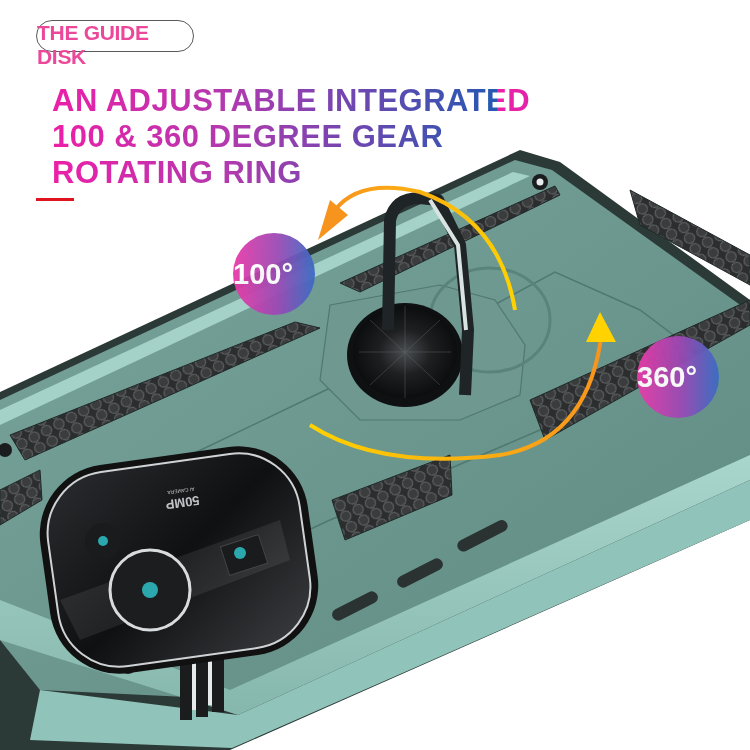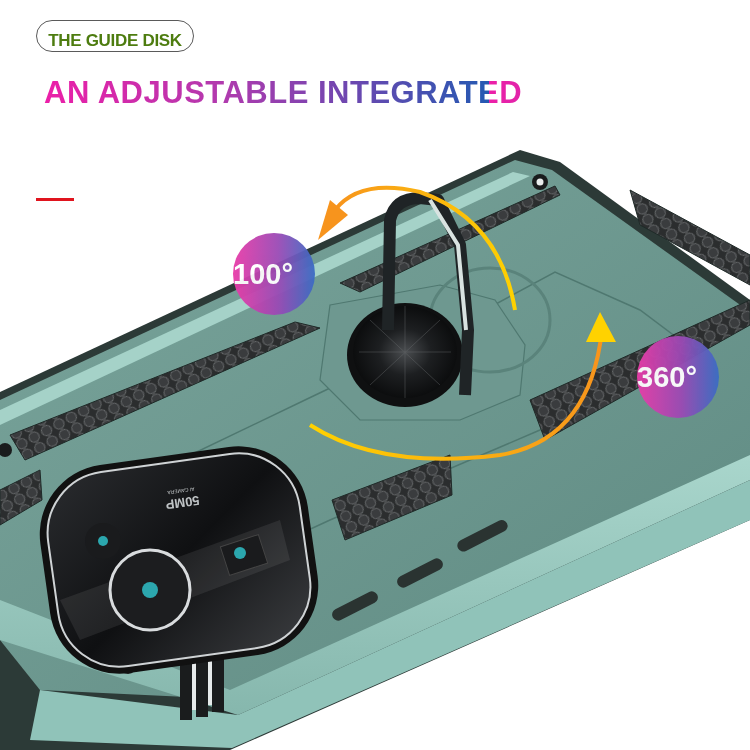--- a/index.html
+++ b/index.html
@@ -5,25 +5,25 @@
     html, body { margin: 0; padding: 0; }
     body {
       width: 750px; height: 750px; overflow: hidden; position: relative;
       background: #ffffff;
       font-family: "Liberation Sans", "DejaVu Sans", sans-serif;
     }
     .pill {
       position: absolute; left: 36px; top: 20px;
       width: 158px; height: 32px; box-sizing: border-box;
       border: 1.5px solid #5a5a5a; border-radius: 17px;
-      display: flex; align-items: flex-end; justify-content: center;
-      color: #4d7c0f; font-weight: bold; font-size: 17px; letter-spacing: -0.3px;
+      display: flex; align-items: flex-start; justify-content: center;
+      color: #ec4899; font-weight: bold; font-size: 21px; letter-spacing: -0.3px;
     }
     .headline {
-      position: absolute; left: 37px; top: 68px; margin: 7px;
+      position: absolute; left: 37px; top: 68px; margin: 15px;
       font-weight: bold; font-size: 31px; line-height: 36px;
       letter-spacing: 0.5px;
     }
     .headline span {
       display: block;
       background: linear-gradient(90deg, #ec1fa8 0%, #b13aae 40%, #6a48b0 70%, #2459b2 100%);
       background-size: 445px 100%;
       -webkit-background-clip: text; background-clip: text;
       color: transparent;
     }
@@ -44,20 +44,22 @@
   </style>
 </head>
 <body>
 
 <div class="pill">
   <span>THE GUIDE DISK</span>
 </div>
 
 <h1 class="headline">
   <span>AN ADJUSTABLE INTEGRATED</span>
+  <span>100 &amp; 360 DEGREE GEAR</span>
+  <span>ROTATING RING</span>
 </h1>
 
 <div class="red-rule"></div>
 
 <svg class="scene" viewBox="0 0 750 750" xmlns="http://www.w3.org/2000/svg">
   <defs>
     <linearGradient id="caseBody" x1="0" y1="0" x2="1" y2="1">
       <stop offset="0" stop-color="#7aa59c"></stop>
       <stop offset="1" stop-color="#5f8a82"></stop>
     </linearGradient>

